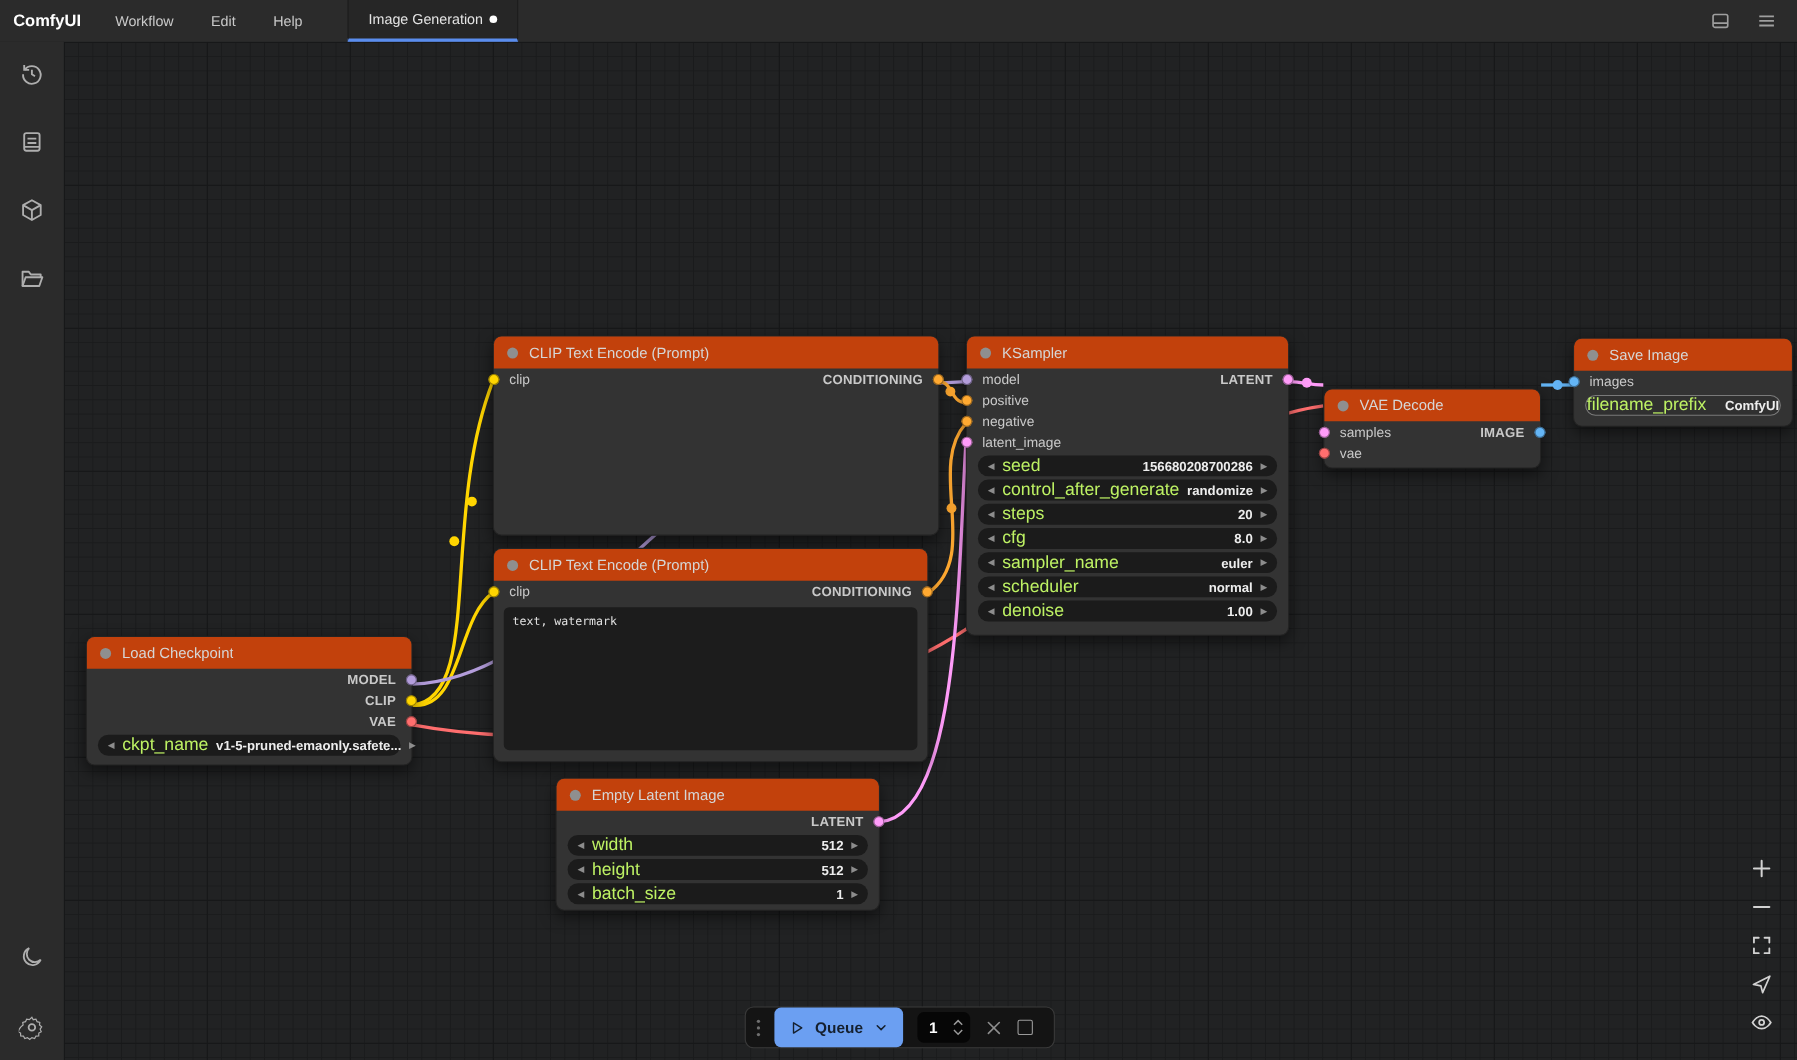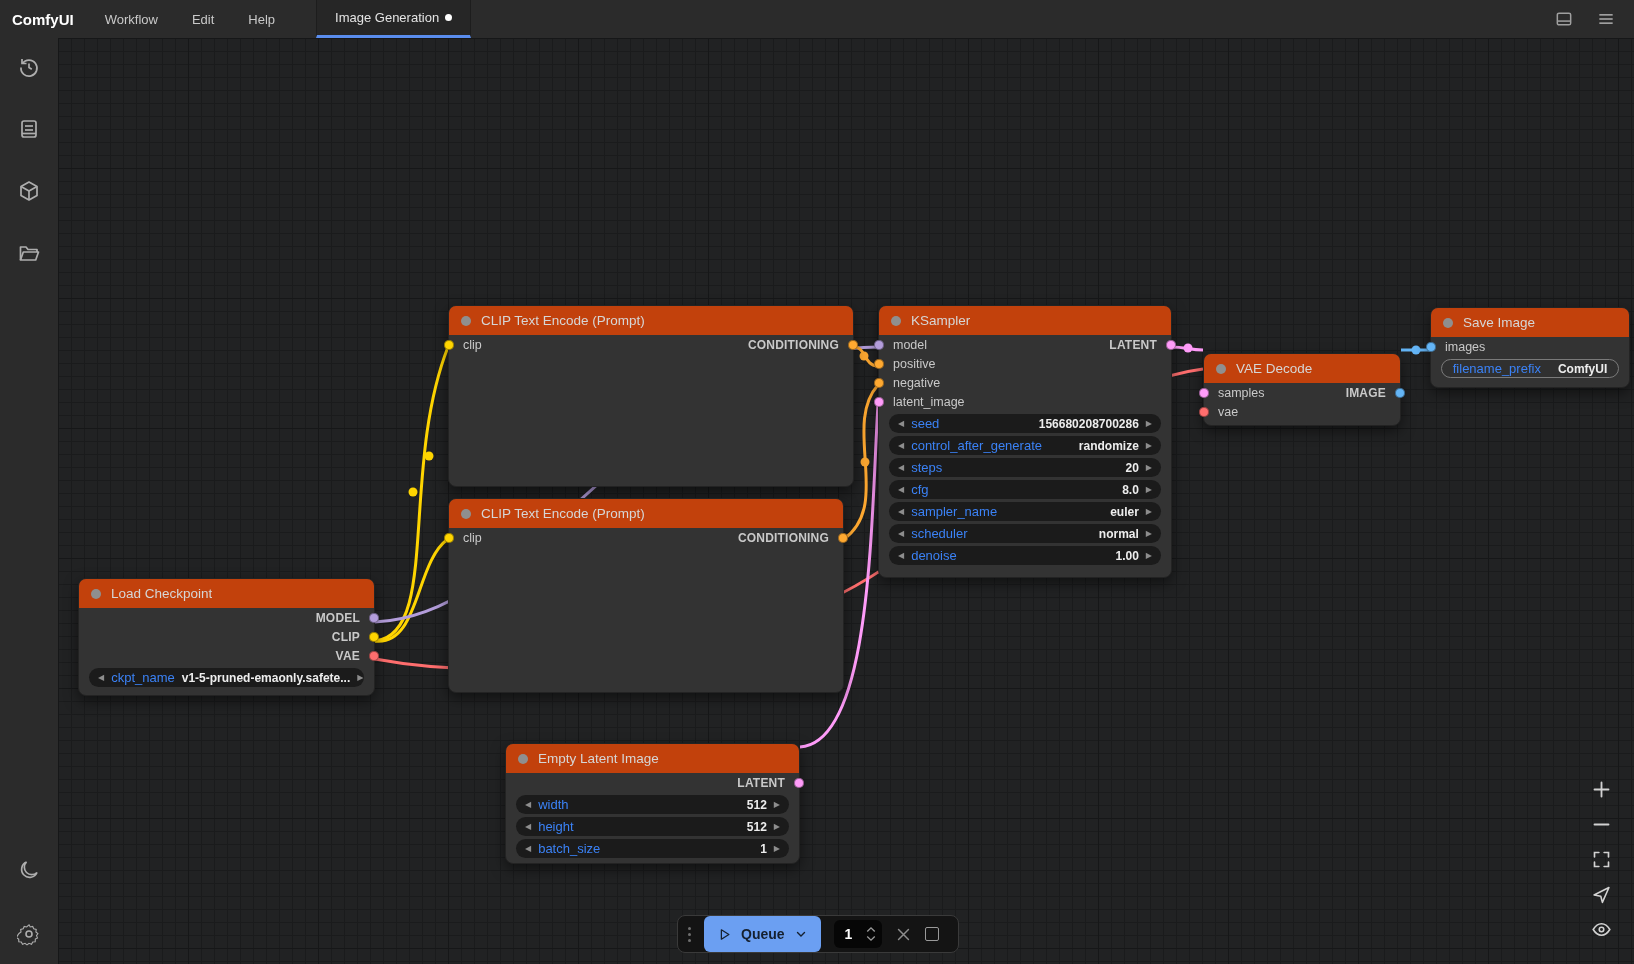--- a/index.html
+++ b/index.html
@@ -53,34 +53,34 @@
   .slot-dot { position:absolute; top:50%; width:10px; height:10px; border-radius:50%;
     transform:translateY(-50%); box-shadow:0 0 0 1px rgba(0,0,0,.4) inset; }
   .slot-dot.in { left:-5px; } .slot-dot.out { right:-5px; }
   .c-model{background:#B39DDB} .c-clip{background:#FFD500} .c-vae{background:#FF6E6E}
   .c-cond{background:#FFA931} .c-latent{background:#FF9CF9} .c-image{background:#64B5F6}
 
   .widget { height:19px; margin:3px 10px; background:#1b1b1b; border-radius:10px;
     display:flex; align-items:center; padding:0 9px; gap:7px; }
   .w-arrow { color:#8d8d8d; font-size:8px; line-height:1; }
   .w-arrow.left::before{content:"\25C0";} .w-arrow.right::before{content:"\25B6";}
-  .w-name { color:#3b82f6; font-size:13px; white-space:nowrap; }
+  .w-name { color:#bef264; font-size:16px; white-space:nowrap; }
   .w-val  { margin-left:auto; color:#ededed; font-weight:bold; font-size:12px; white-space:nowrap; }
   .widget.boxed { background:#303030; border:1px solid #7a7a7a; justify-content:center; }
   .widget.boxed .w-name{ margin-right:10px; } .widget.boxed .w-val{ margin-left:0; }
 
   .prompt-box { margin:5px 9px 9px 9px; background:#1c1c1c; border-radius:5px; padding:6px 8px;
     font-family:"DejaVu Sans Mono", monospace; font-size:10.5px; color:#e2e2e2; line-height:1.35;
     overflow:hidden; }
 
   
   #node-load-checkpoint { left:78px;  top:578px; width:297px; height:118px; }
   #node-clip-pos        { left:448px; top:305px; width:406px; height:182px; }
   #node-clip-neg        { left:448px; top:498px; width:396px; height:195px; }
-  #node-empty-latent    { left:505px; top:707px; width:295px; height:121px;margin-top:36px; }
+  #node-empty-latent    { left:505px; top:707px; width:295px; height:121px; }
   #node-ksampler        { left:878px; top:305px; width:294px; height:273px; }
   #node-vae-decode      { left:1203px;top:305px; width:198px; height:73px;margin-top:48px;  }
   #node-save-image      { left:1430px;top:307px; width:200px; height:81px;  }
   #node-clip-pos .prompt-box { height:118px; }
   #node-clip-neg .prompt-box { height:130px; }
 
   
   .queue-bar { position:absolute; left:677px; top:915px; width:282px; height:38px; z-index:5;
     background:#141414; border:1px solid #3a3a3a; border-radius:8px;
     display:flex; align-items:center; padding:0 10px; gap:13px; }
@@ -225,20 +225,21 @@
   <div class="node-header">
     <span class="collapse-dot"></span>
     <span class="node-title">CLIP Text Encode (Prompt)</span>
   </div>
   <div class="io-row">
     <span class="slot-dot in c-clip"></span>
     <span class="in-label">clip</span>
     <span class="out-label">CONDITIONING</span>
     <span class="slot-dot out c-cond"></span>
   </div>
+  <div class="prompt-box">text, watermark</div>
 </div>
 
 <div class="node" id="node-empty-latent">
   <div class="node-header">
     <span class="collapse-dot"></span>
     <span class="node-title">Empty Latent Image</span>
   </div>
   <div class="io-row">
     <span class="out-label">LATENT</span>
     <span class="slot-dot out c-latent"></span>

